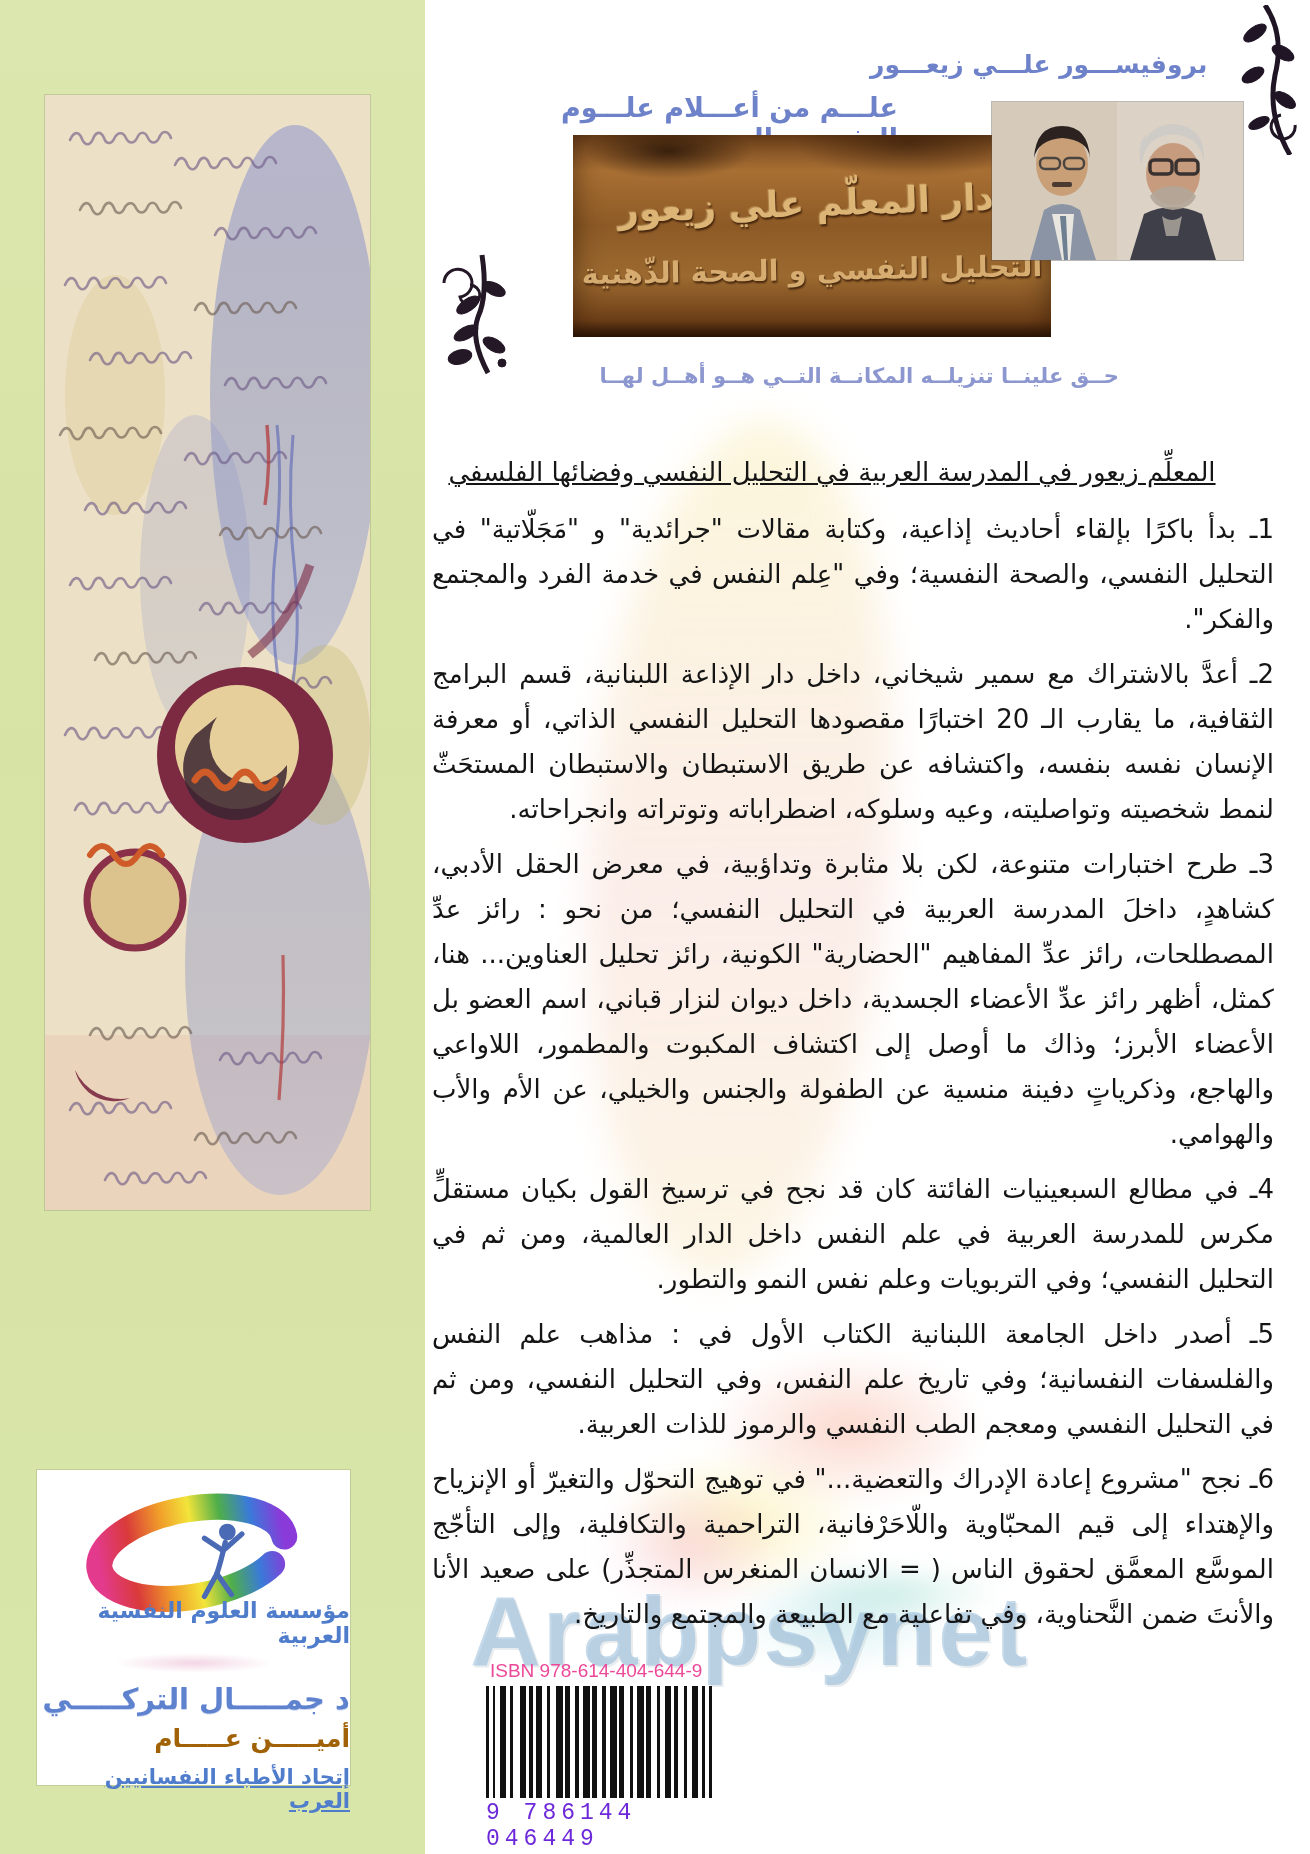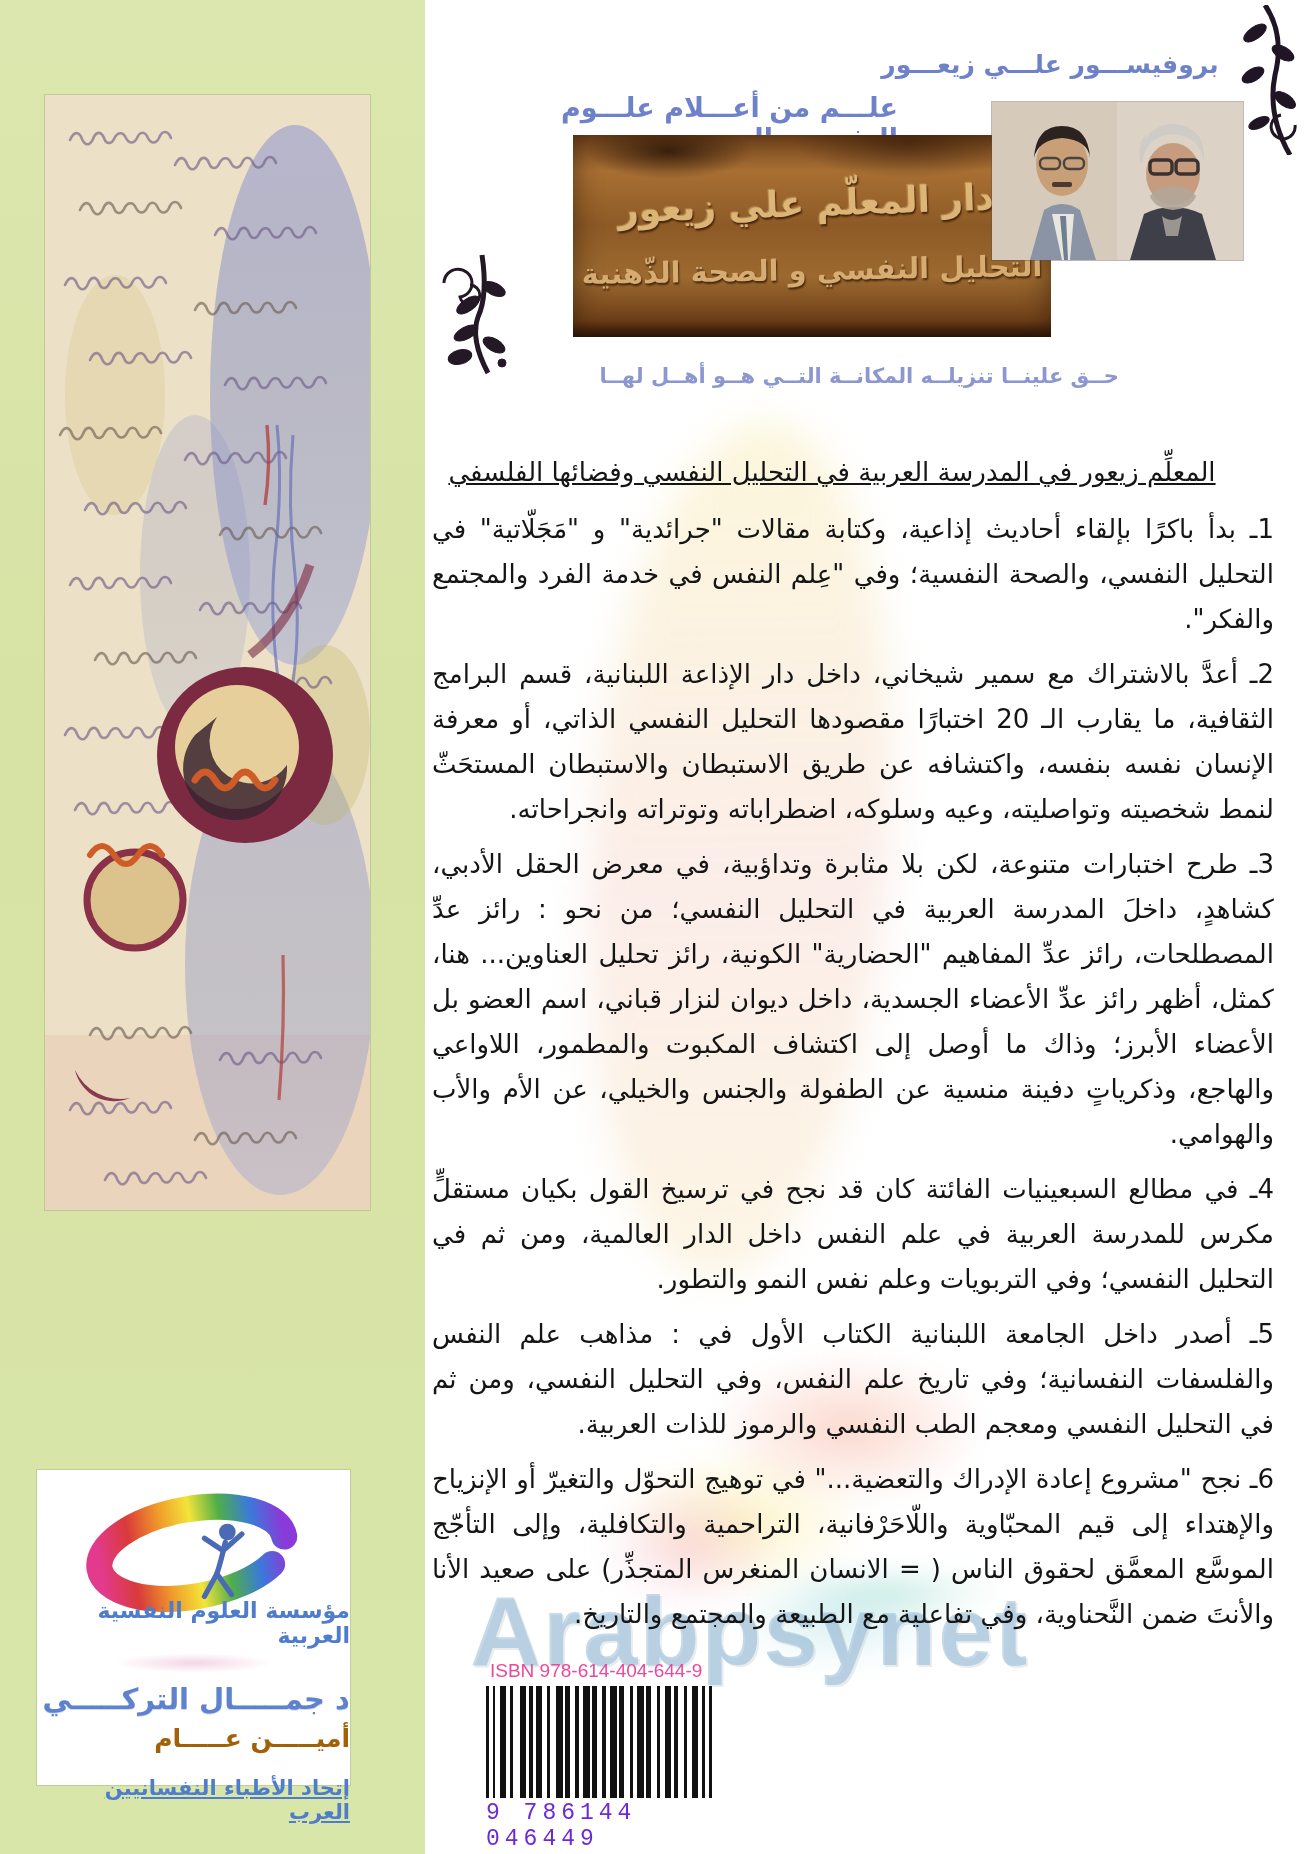--- a/index.html
+++ b/index.html
@@ -15,23 +15,23 @@
   .artwork svg{display:block;width:100%;height:100%;}
   
   .pubbox{position:absolute;left:37px;top:1470px;width:313px;height:315px;background:#ffffff;
     box-shadow:0 0 0 1px rgba(150,160,120,.35);text-align:right;direction:rtl;}
   .pubbox .logo{margin:12px auto 0;width:250px;height:120px;}
   .pub-name{color:#4f7dcb;font-weight:bold;font-size:22px;margin-top:-4px;letter-spacing:0;}
   .pub-shadow{width:210px;height:26px;margin:2px auto 6px;border-radius:50%;
     background:radial-gradient(closest-side,rgba(233,180,205,.55),rgba(233,180,205,0) 75%);}
   .person-name{color:#5f82cf;font-weight:bold;font-size:29px;text-shadow:0 1px 0 #cdd9f2;}
   .person-role{color:#a16207;font-weight:bold;font-size:25px;margin-top:8px;}
-  .person-org{color:#4f7dcb;font-weight:bold;font-size:21px;margin-top:23px;text-decoration:underline;}
-  
-  .author-line{position:absolute;left:870px;top:50px;width:360px;direction:rtl;text-align:center;
+  .person-org{color:#4f7dcb;font-weight:bold;font-size:21px;margin-top:12px;text-decoration:underline;}
+  
+  .author-line{position:absolute;left:870px;top:50px;width:360px;direction:rtl;text-align:left;
     color:#6e82c9;font-weight:bold;font-size:25px;text-shadow:0 0 1px rgba(255,255,255,.8);}
   .series-line{position:absolute;left:488px;top:92px;width:410px;direction:rtl;text-align:right;
     color:#6e82c9;font-weight:bold;font-size:27px;}
   .wood-sign{position:absolute;left:573px;top:135px;width:478px;height:202px;
     background:
       radial-gradient(120px 40px at 20% 8%,rgba(30,15,5,.75),rgba(30,15,5,0) 70%),
       radial-gradient(160px 50px at 70% 4%,rgba(50,25,8,.6),rgba(50,25,8,0) 70%),
       linear-gradient(180deg,#7a4a20 0%,#a86f33 18%,#8d5a26 45%,#9c6a30 70%,#6f4018 92%,#2a1406 100%);
     box-shadow:inset 0 0 28px rgba(40,18,4,.6);}
   .wood-sign .sign-l1{position:absolute;right:6px;top:48px;width:100%;text-align:center;direction:rtl;

